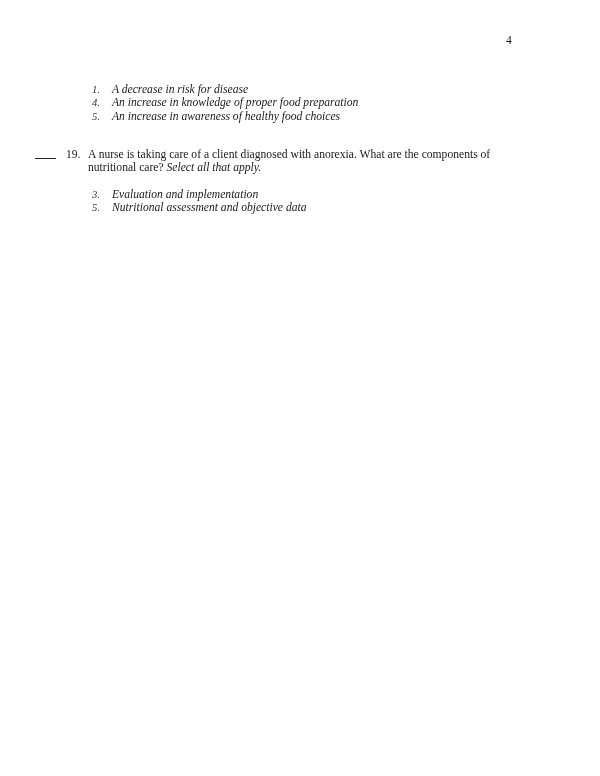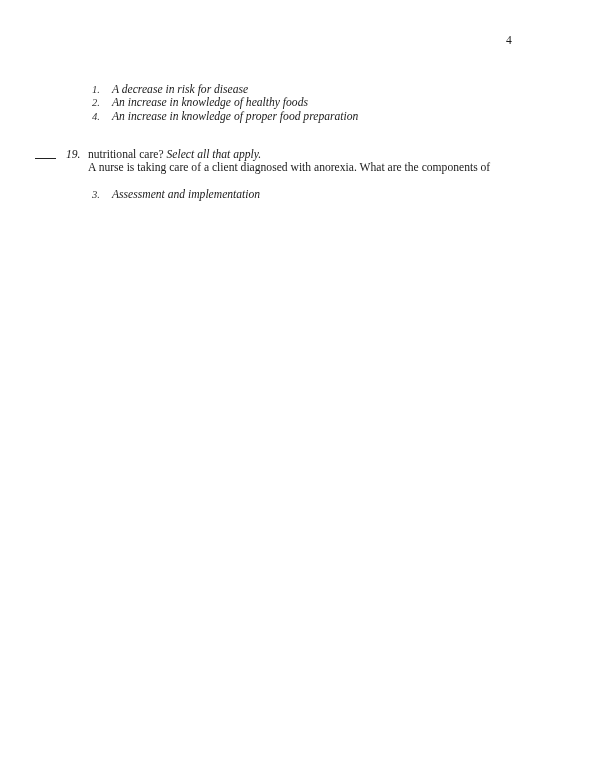--- a/index.html
+++ b/index.html
@@ -4,39 +4,40 @@
 <style>
   html, body { margin:0; padding:0; background:#ffffff; }
   body { width:600px; height:776px; position:relative; overflow:hidden;
          font-family:"Liberation Serif", "DejaVu Serif", serif; color:#1a1a1a; font-size:11.6px; }
   .page-num { position:absolute; left:506px; top:34px; font-size:11.6px; }
   .opts { position:absolute; left:79px; margin:13px; padding:0; list-style:none;font-style:italic; }
   .opts li { height:13.4px; line-height:13.4px; white-space:nowrap; position:relative; }
   .opts .n { display:inline-block; width:20px; text-align:left; font-size:10.6px; color:#333; }
   .q { position:absolute; left:0; top:148px; width:600px; }
   .blank { position:absolute; left:35px; top:10px; width:21px; border-bottom:1px solid #222; }
-  .qnum { position:absolute; left:66px; top:0; line-height:13.4px;font-style:italic; }
+  .qnum { position:absolute; left:66px; top:0; line-height:13.4px; }
   .qtext { position:absolute; left:88px; top:0; width:420px; line-height:13.4px; }
   .qtext em { font-style:italic; }
 </style>
 </head>
 <body>
 
 <div class="page-num">4</div>
 
 <ul class="opts" style="top:70px;">
   <li><span class="n">1.</span><span>A decrease in risk for disease</span></li>
-  <li><span class="n">2.</span><span>An increase in knowledge of healthy foods</span></li>
   <li><span class="n">4.</span><span>An increase in knowledge of proper food preparation</span></li>
+  <li><span class="n">5.</span><span>An increase in awareness of healthy food choices</span></li>
 </ul>
 
 <div class="q">
   <div class="blank"></div>
   <div class="qnum">19.</div>
   <div class="qtext">
+    <div>A nurse is taking care of a client diagnosed with anorexia. What are the components of</div>
     <div><span>nutritional care?</span> <em>Select all that apply.</em></div>
-    <div>A nurse is taking care of a client diagnosed with anorexia. What are the components of</div>
   </div>
 </div>
 
 <ul class="opts" style="top:175px;">
-  <li><span class="n">3.</span><span>Assessment and implementation</span></li>
+  <li><span class="n">3.</span><span>Evaluation and implementation</span></li>
+  <li><span class="n">5.</span><span>Nutritional assessment and objective data</span></li>
 </ul>
 
 </body></html>

